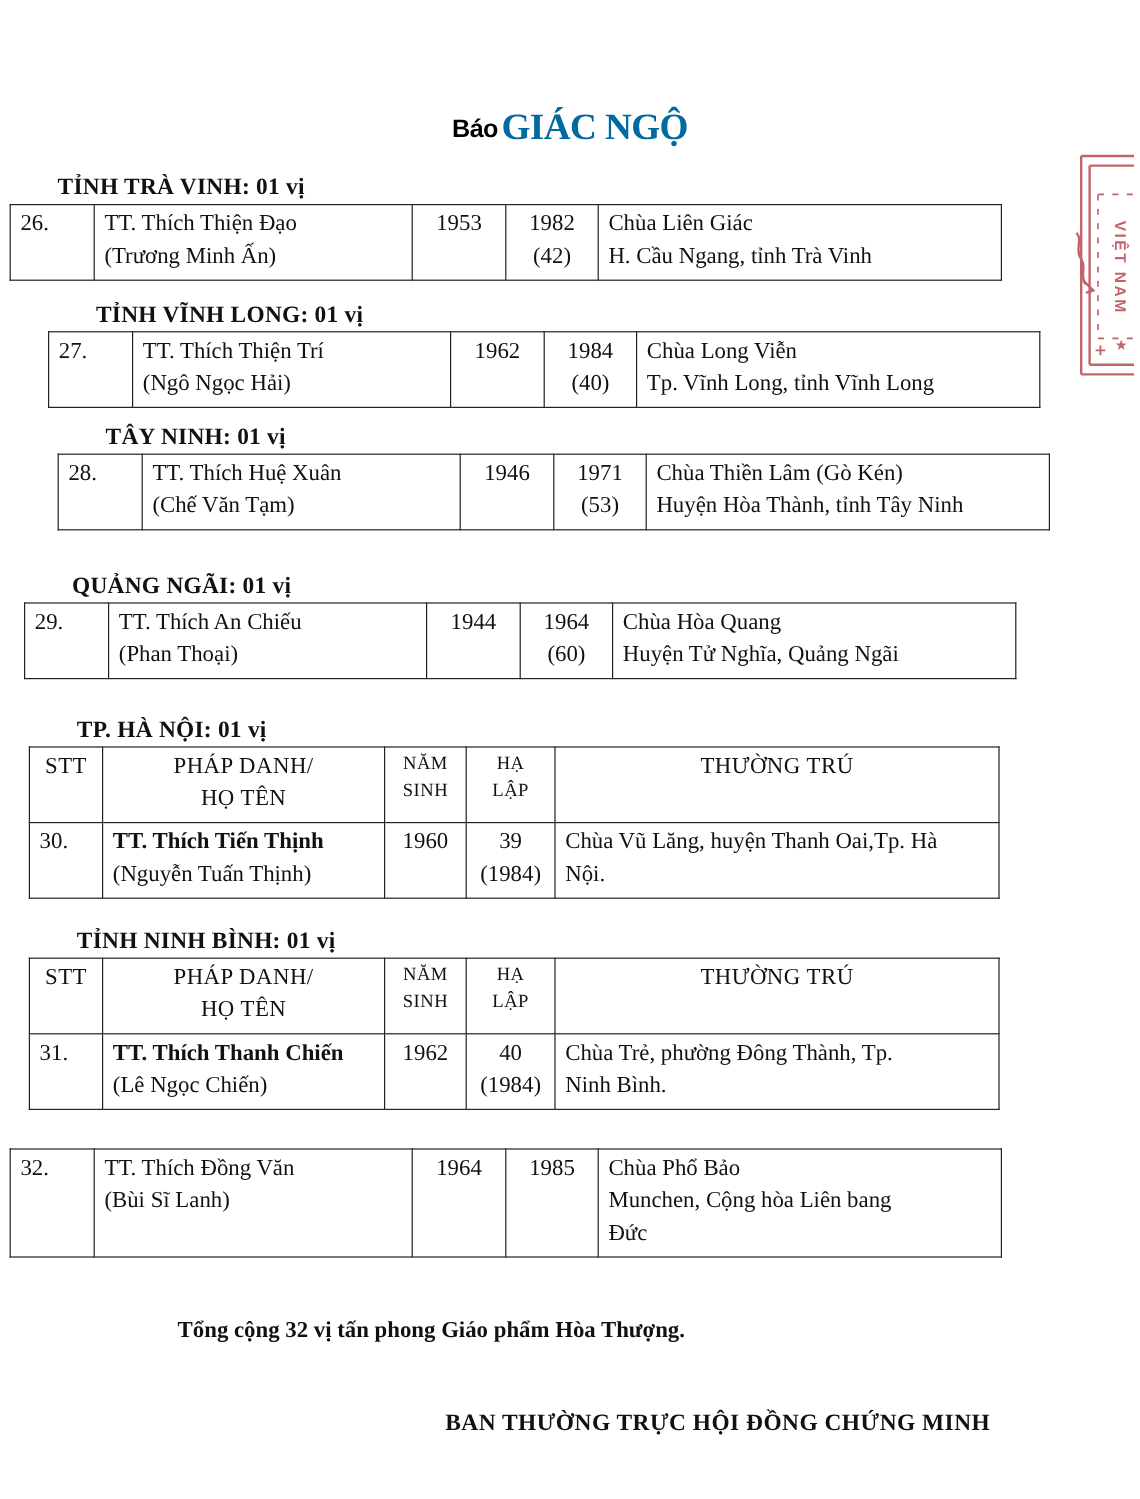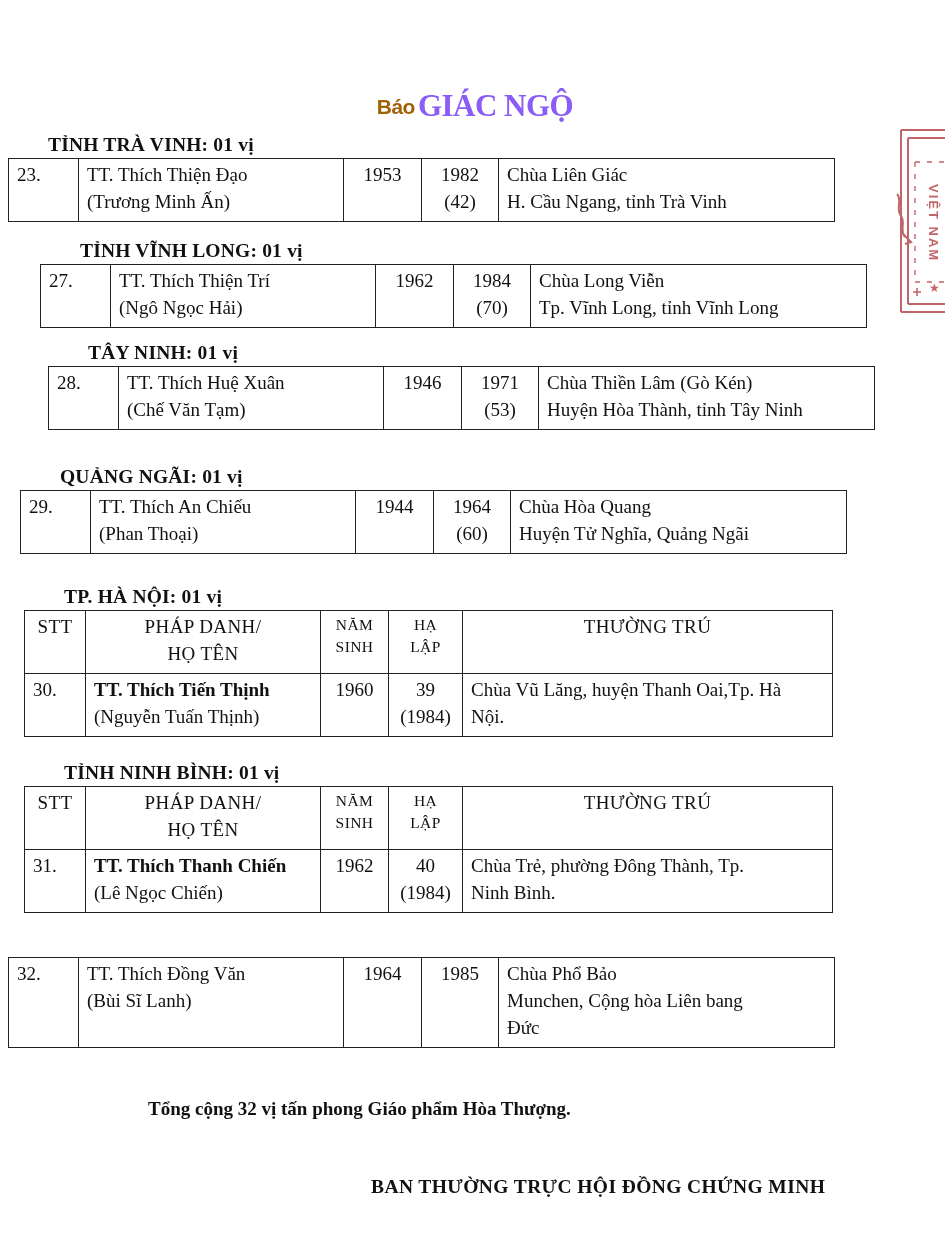--- a/index.html
+++ b/index.html
@@ -22,29 +22,29 @@
     top: 88px;
     left: 0;
     width: 950px;
     text-align: center;
     white-space: nowrap;
   }
   .masthead .bao {
     font-family: "Liberation Sans", sans-serif;
     font-weight: bold;
     font-size: 21px;
-    color: #a16207;
+    color: #000000;
     letter-spacing: -0.5px;
     vertical-align: 2px;
   }
   .masthead .gn {
     font-family: "Liberation Serif", serif;
     font-weight: bold;
     font-size: 31px;
-    color: #8b5cf6;
+    color: #0369a1;
     letter-spacing: -0.5px;
     margin-left: 3px;
   }
 
   
   .stamp {
     position: absolute;
     left: 893px;
     top: 122px;
     width: 57px;
@@ -62,21 +62,21 @@
 
   .section {
     position: absolute;
   }
   .sec-heading {
     font-family: "Liberation Serif", serif;
     font-weight: bold;
     font-size: 19.5px;
     letter-spacing: 0.2px;
     white-space: nowrap;
-    margin: 0 0 2px 0;
+    margin: 12px 0 2px 0;
     padding-left: 40px;
   }
 
   table.tbl {
     border-collapse: collapse;
     table-layout: fixed;
     background: #fff;
   }
   table.tbl td, table.tbl th {
     border: 1.3px solid #222;
@@ -160,21 +160,21 @@
     <table class="tbl">
       <colgroup>
           <col style="width:70px">
           <col style="width:265px">
           <col style="width:78px">
           <col style="width:77px">
           <col style="width:336px">
         </colgroup>
       <tbody>
         <tr>
-          <td class="c-stt">23.</td>
+          <td class="c-stt">26.</td>
           <td class="c-name">
             <span class="line2">TT. Thích Thiện Đạo</span>
             <span class="line2">(Trương Minh Ấn)</span>
           </td>
           <td class="c-num">1953</td>
           <td class="c-num">
             <span class="line2">1982</span>
             <span class="line2">(42)</span>
           </td>
           <td class="c-addr">
@@ -199,21 +199,21 @@
       <tbody>
         <tr>
           <td class="c-stt">27.</td>
           <td class="c-name">
             <span class="line2">TT. Thích Thiện Trí</span>
             <span class="line2">(Ngô Ngọc Hải)</span>
           </td>
           <td class="c-num">1962</td>
           <td class="c-num">
             <span class="line2">1984</span>
-            <span class="line2">(70)</span>
+            <span class="line2">(40)</span>
           </td>
           <td class="c-addr">
             <span class="line2">Chùa Long Viễn</span>
             <span class="line2">Tp. Vĩnh Long, tỉnh Vĩnh Long</span>
           </td>
         </tr>
       </tbody>
     </table>
   </div>
 

